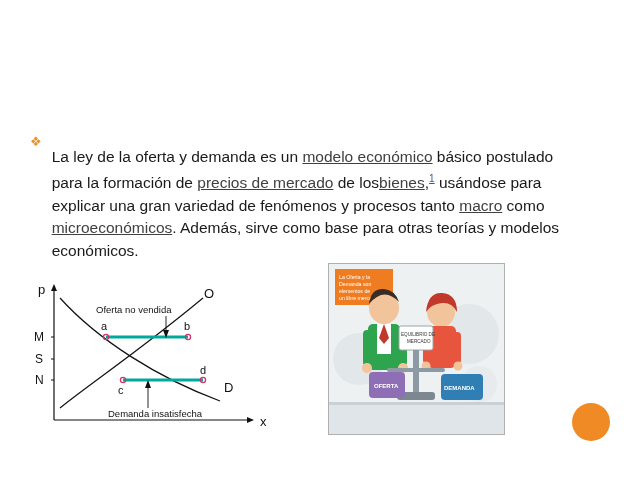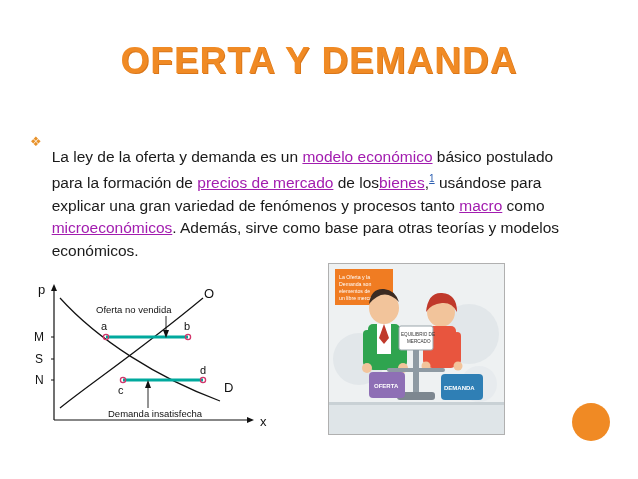--- a/index.html
+++ b/index.html
@@ -42,21 +42,21 @@
     margin-top:1px;
   }
   .para{
     font-size:15.5px;
     line-height:22.5px;
     color:#1a1a1a;
     text-align:left;
     max-width:522px;
   }
   .lnk{
-    color:#a21caf;
+    color:#404040;
     text-decoration:underline;
     text-align:center;
   }
   .sup{
     font-size:10px;
     vertical-align:super;
     color:#2a5db0;
     text-decoration:underline;
   }
 
@@ -85,21 +85,20 @@
     width:38px;height:38px;
     border-radius:50%;
     background:#F08A24;
   }
 </style>
 </head>
 <body>
 
 <div class="slide">
 
-  <div class="title">OFERTA Y DEMANDA</div>
 
   <div class="body-block">
     <div class="bullet-row">
       <span class="bullet-marker">❖</span>
       <p class="para">
         <span>La ley de la oferta y demanda es un </span><a class="lnk" href="#">modelo económico</a><span> básico postulado para la formación de </span><a class="lnk" href="#">precios de mercado</a><span> de los</span><a class="lnk" href="#">bienes</a><span>,</span><a class="sup" href="#">1</a><span> usándose para explicar una gran variedad de fenómenos y procesos tanto </span><a class="lnk" href="#">macro</a><span> como </span><a class="lnk" href="#">microeconómicos</a><span>. Además, sirve como base para otras teorías y modelos económicos.</span>
       </p>
     </div>
   </div>
 

